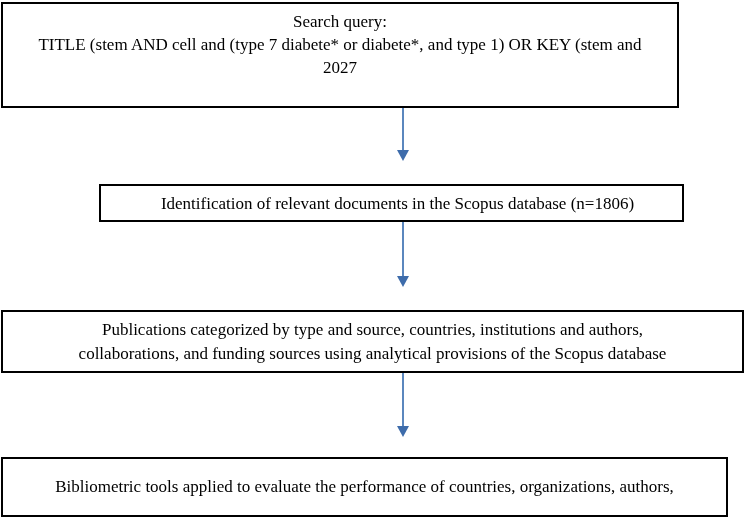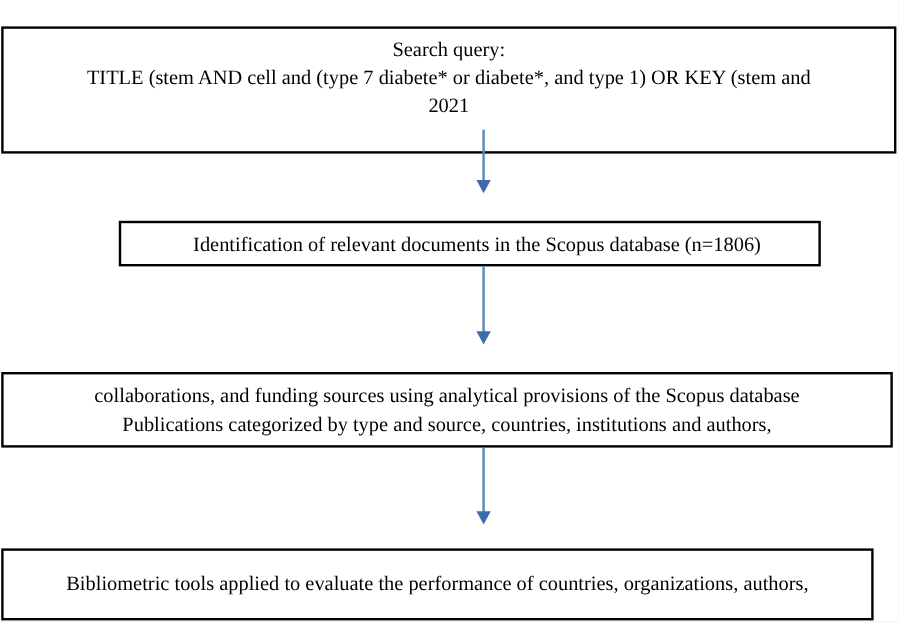--- a/index.html
+++ b/index.html
@@ -27,21 +27,21 @@
     flex-direction:column;
     align-items:center;
     justify-content:center;
     text-align:center;
   }
   .box .line{
     font-size:17px;
     line-height:23px;
     white-space:nowrap;
   }
-  #box-search-query{left:1px;top:2px;width:746px;height:106px;justify-content:flex-start;padding-top:6px;margin-top:20px;}
+  #box-search-query{left:1px;top:2px;width:678px;height:106px;justify-content:flex-start;padding-top:6px;}
   #box-identification{left:99px;top:184px;width:585px;height:38px;padding-left:12px;}
   #box-categorization{left:1px;top:310px;width:743px;height:63px;}
   #box-categorization .line{line-height:24px;}
   #box-bibliometric{left:1px;top:457px;width:727px;height:60px;}
   #box-bibliometric .line{line-height:24px;}
   .arrow{
     position:absolute;
     width:14px;
     display:flex;
     flex-direction:column;
@@ -64,40 +64,40 @@
   #arrow-3{left:396px;top:373px;height:64px;}
 </style>
 </head>
 <body>
 
 <div class="canvas">
 
   <div class="box" id="box-search-query">
     <div class="line">Search query:</div>
     <div class="line">TITLE (stem AND cell and (type 7 diabete* or diabete*, and type 1) OR KEY (stem and</div>
-    <div class="line">2021</div>
+    <div class="line">2027</div>
   </div>
 
   <div class="arrow" id="arrow-1">
     <div class="shaft"></div>
     <div class="head"></div>
   </div>
 
   <div class="box" id="box-identification">
     <div class="line">Identification of relevant documents in the Scopus database (n=1806)</div>
   </div>
 
   <div class="arrow" id="arrow-2">
     <div class="shaft"></div>
     <div class="head"></div>
   </div>
 
   <div class="box" id="box-categorization">
+    <div class="line">Publications categorized by type and source, countries, institutions and authors,</div>
     <div class="line">collaborations, and funding sources using analytical provisions of the Scopus database</div>
-    <div class="line">Publications categorized by type and source, countries, institutions and authors,</div>
   </div>
 
   <div class="arrow" id="arrow-3">
     <div class="shaft"></div>
     <div class="head"></div>
   </div>
 
   <div class="box" id="box-bibliometric">
     <div class="line">Bibliometric tools applied to evaluate the performance of countries, organizations, authors,</div>
   </div>

